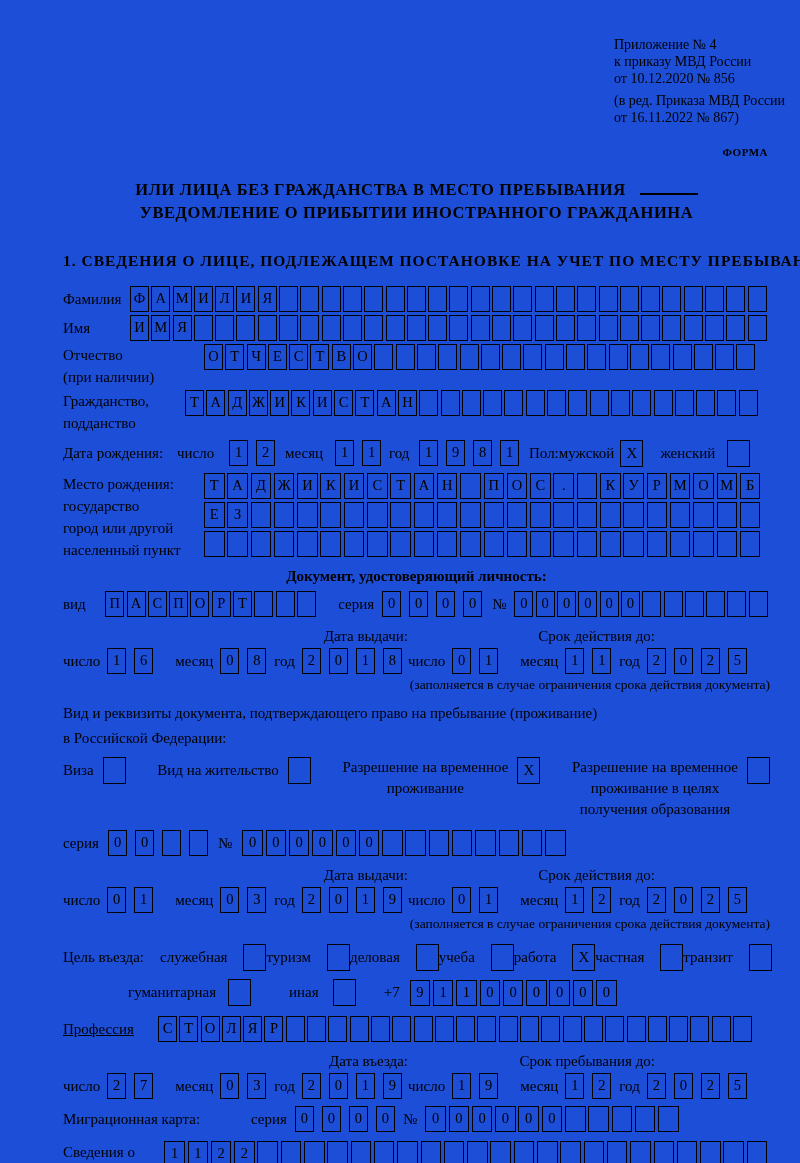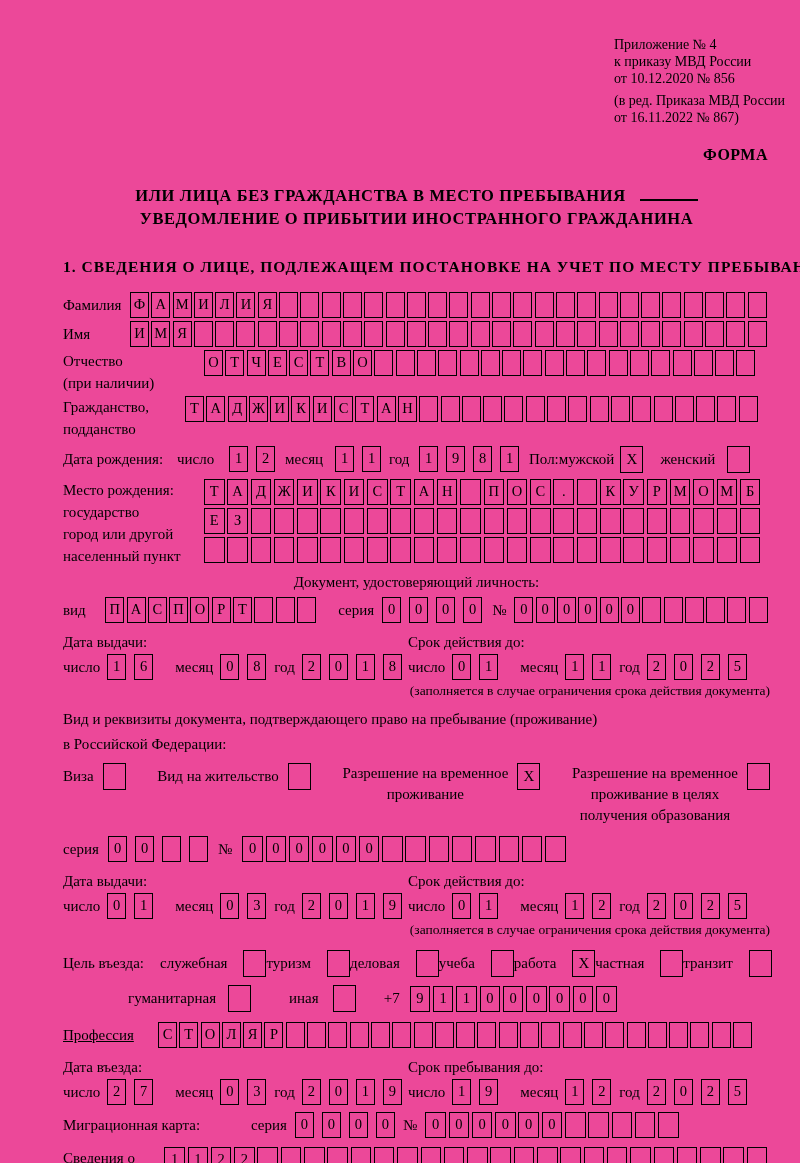--- a/index.html
+++ b/index.html
@@ -1,42 +1,42 @@
 <!DOCTYPE html>
 <html><head>
 <meta charset="utf-8">
 <style>
   html,body{margin:0;padding:0;background:#888;}
-  .page{width:800px;height:1163px;background:#ec4899;color:#000;box-sizing:border-box;
+  .page{width:800px;height:1163px;background:#1d4ed8;color:#000;box-sizing:border-box;
         padding:36px 30px 14px 63px;position:relative;overflow:hidden;
         font-family:"Liberation Serif","DejaVu Serif",serif;font-size:15px;}
   .annex{margin-left:auto;width:156px;font-size:14px;line-height:17px;}
   .annex div{white-space:nowrap;}
   .annex .note{margin-top:5px;}
-  .forma{text-align:right;font-weight:bold;font-size:16px;margin:20px 2px 0 0;letter-spacing:.5px;}
+  .forma{text-align:right;font-weight:bold;font-size:11px;margin:20px 2px 0 0;letter-spacing:.5px;}
   .title{text-align:center;font-weight:bold;font-size:16.5px;line-height:23px;margin-top:20px;letter-spacing:.6px;}
   .blank-line{display:inline-block;width:58px;border-bottom:2px solid #000;margin-left:14px;}
   .sec-h{font-weight:bold;font-size:15.5px;letter-spacing:1px;margin-top:28px;margin-bottom:16px;white-space:nowrap;}
   .frow{display:flex;align-items:flex-start;margin-bottom:2px;}
   .lbl{line-height:27px;white-space:nowrap;}
   .ml{white-space:pre-line;line-height:22px;}
   .cells{display:flex;flex-wrap:nowrap;}
   .cell{box-sizing:border-box;display:inline-block;flex:none;width:19px;height:26px;border:1.8px solid #000;
         margin-right:2.3px;text-align:center;font-size:14.5px;line-height:23px;}
   .gap  .cell{margin-right:8px;}
   .wide .cell{width:20.5px;margin-right:2.8px;}
   .cbx{box-sizing:border-box;display:inline-block;flex:none;width:23px;height:27px;border:1.8px solid #000;
        text-align:center;line-height:24px;font-size:15px;}
   .w-fam{width:67px;} .w-mid{width:141px;} .w-cit{width:122px;} .w-vid{width:47px;}
   .w-prof{width:95px;text-decoration:underline;} .w-mig{width:143px;} .w-rep{width:115px;}
   .mt6{margin-top:6px;} .mt10{margin-top:10px;}
-  .doc-h{text-align:center;font-weight:normal;font-size:15px;margin:7px 0 6px 0;}
+  .doc-h{text-align:center;font-weight:bold;font-size:15px;margin:7px 0 6px 0;}
   .dates{display:flex;margin-top:10px;}
   .dcol-l{width:345px;} .dcol-r{flex:1;}
-  .dhead{text-align:left;margin-bottom:3px;}
+  .dhead{text-align:right;margin-bottom:3px;}
   .dhead.shift{padding-right:115px;}
   .dline{display:flex;align-items:flex-start;}
   .dline .lbl{margin-right:7px;}
   .dline .mlft{margin-left:14px;}
   .dnote{text-align:right;font-size:13.5px;margin-top:2px;}
   .intro{line-height:25px;margin-top:8px;}
   .opts{display:flex;justify-content:space-between;align-items:flex-start;margin-top:6px;}
   .opt{display:flex;align-items:flex-start;gap:9px;}
   .opt .ml{text-align:center;line-height:21px;}
   .purpose{display:flex;align-items:center;justify-content:space-between;margin-top:12px;}

